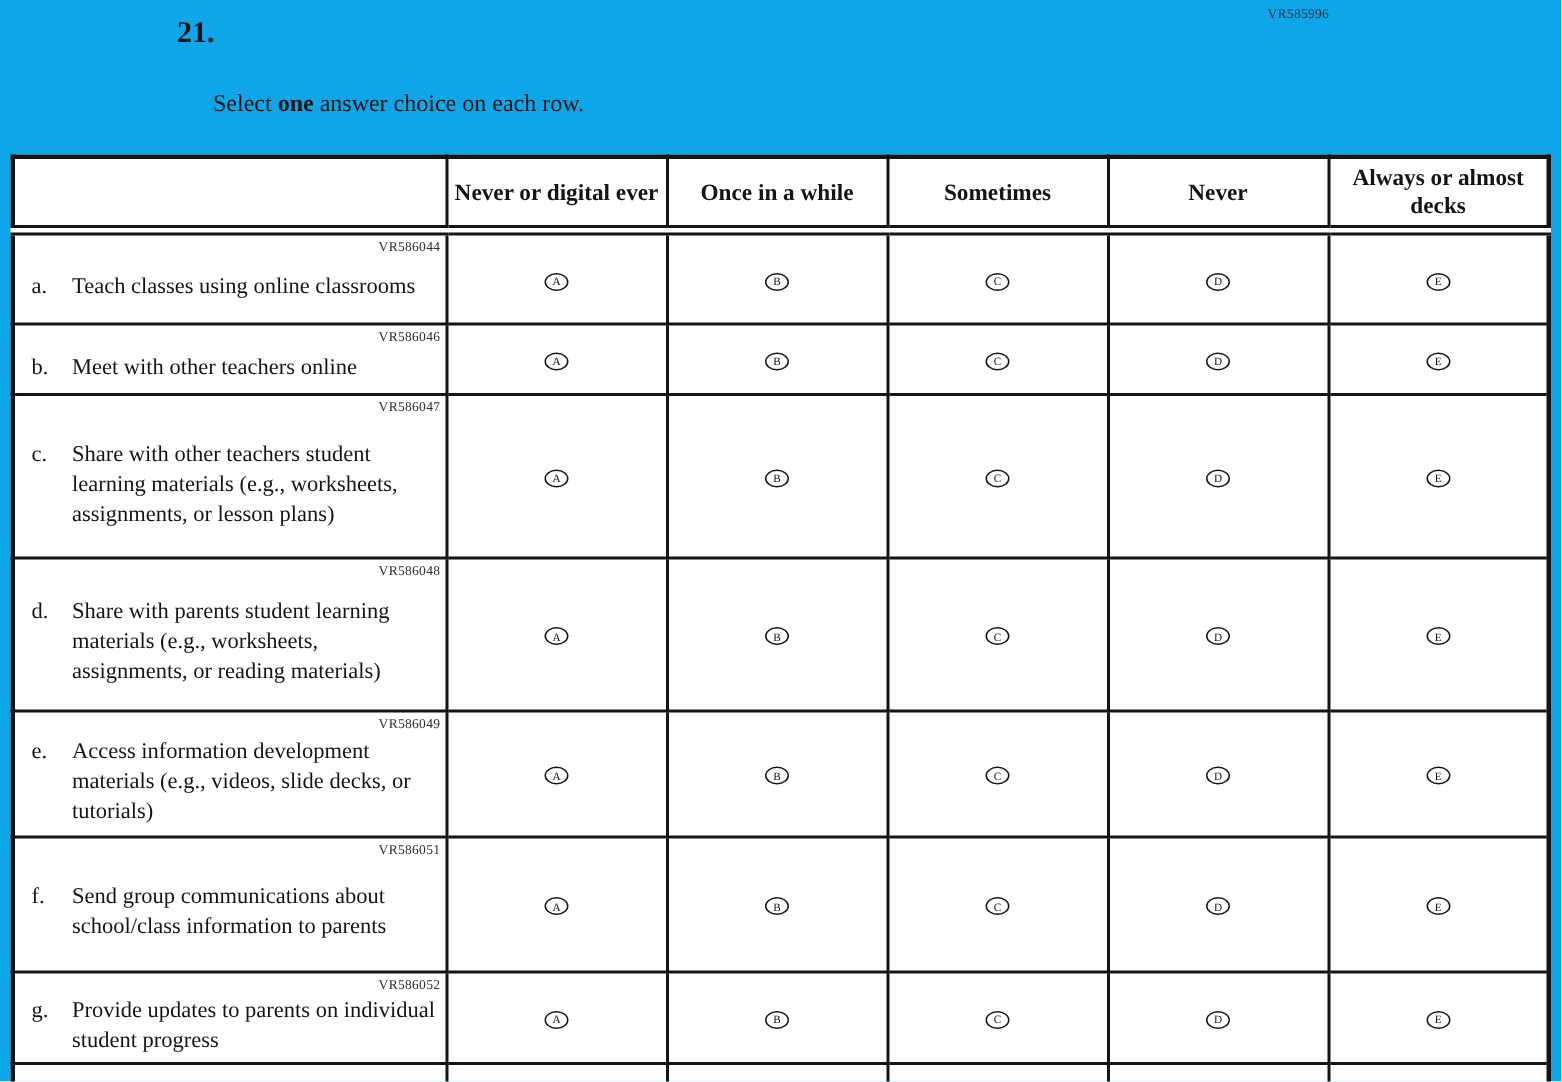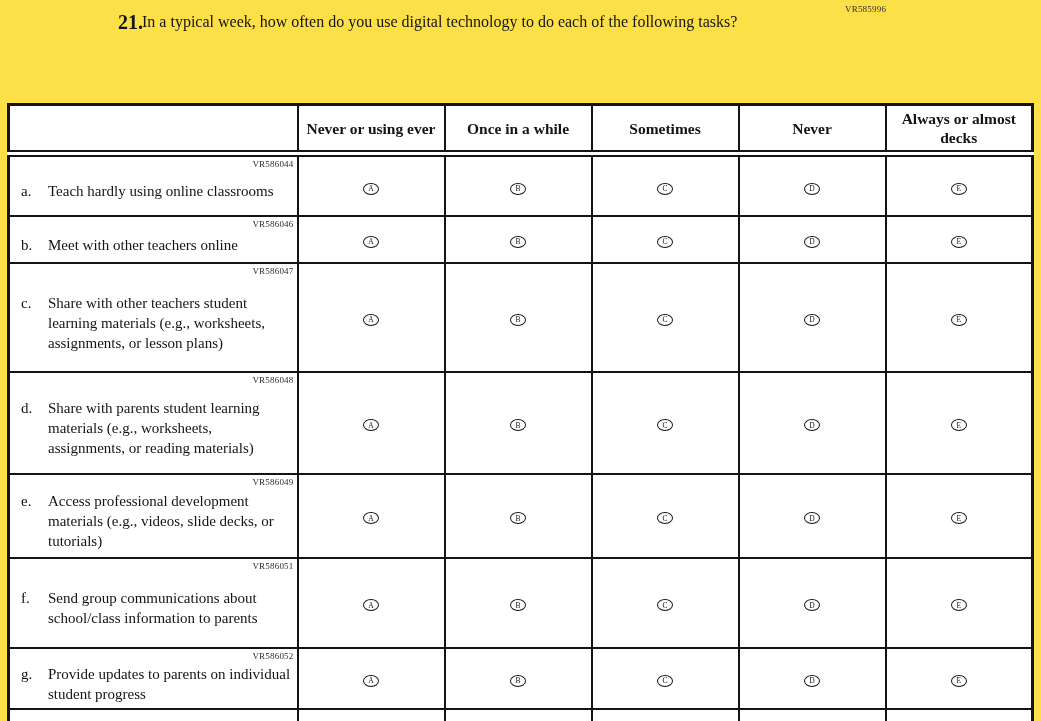--- a/index.html
+++ b/index.html
@@ -1,18 +1,18 @@
 <!DOCTYPE html>
 <html><head>
 <meta charset="utf-8">
 <style>
   * { margin:0; padding:0; box-sizing:border-box; }
   html,body { width:1041px; height:721px; background:#ffffff; overflow:hidden;
               font-family:"Liberation Serif","DejaVu Serif",serif; color:#141414; }
-  .page { position:relative; width:1041px; height:721px; background:#fde047; }
+  .page { position:relative; width:1041px; height:721px; background:#0ea5e9; }
 
   
   .page-vr { position:absolute; left:845px; top:4px; font-size:9px; color:#2f2b33; letter-spacing:.2px; }
   .q-num   { position:absolute; left:118px; top:11px; font-size:20px; font-weight:bold; }
   .q-text  { position:absolute; left:142px; top:11px; width:655px; font-size:16px; line-height:21px; }
   .q-instr { position:absolute; left:142px; top:61px; font-size:16px; }
   .q-instr .b { font-weight:bold; }
 
   
   table.grid { position:absolute; left:7px; top:103px; width:1024px;
@@ -34,50 +34,50 @@
             font-size:7.5px; line-height:1; font-family:"Liberation Serif",serif; cursor:pointer; }
 </style>
 </head>
 <body>
 
 <div class="page">
 
   <div class="page-vr">VR585996</div>
 
   <div class="q-num">21.</div>
-  <div class="q-text">In a typical week, how often do you use digital technology to do each of the following tasks?</div>
+  <div class="q-instr"><span>Select </span><span class="b">one</span><span> answer choice on each row.</span></div>
 
   <table class="grid">
     <colgroup>
       <col style="width:289px">
         <col style="width:147px">
         <col style="width:147px">
       <col style="width:147px">
         <col style="width:147px">
         <col style="width:147px">
     </colgroup>
     <thead>
       <tr style="height:48px">
         <th class="corner"></th>
-        <th>Never or using ever</th>
+        <th>Never or digital ever</th>
         <th>Once in a while</th>
         <th>Sometimes</th>
         <th>Never</th>
         <th>Always or almost decks</th>
       </tr>
     </thead>
     <tbody>
         <tr style="height: 62px;">
           <td class="label-cell" style="height: 62px;">
             <div class="cellflex">
               <div class="vr">VR586044</div>
               <div class="label-wrap">
                 <div class="row-label">
                   <span class="marker">a.</span>
-                  <span class="ltext">Teach hardly using online classrooms</span>
+                  <span class="ltext">Teach classes using online classrooms</span>
                 </div>
               </div>
             </div>
           </td>
           <td class="opt-cell"><span class="bubble">A</span></td>
           <td class="opt-cell"><span class="bubble">B</span></td>
           <td class="opt-cell"><span class="bubble">C</span></td>
           <td class="opt-cell"><span class="bubble">D</span></td>
           <td class="opt-cell"><span class="bubble">E</span></td>
         </tr>
@@ -135,21 +135,21 @@
           <td class="opt-cell"><span class="bubble">D</span></td>
           <td class="opt-cell"><span class="bubble">E</span></td>
         </tr>
         <tr style="height: 84px;">
           <td class="label-cell" style="height: 84px;">
             <div class="cellflex">
               <div class="vr">VR586049</div>
               <div class="label-wrap">
                 <div class="row-label">
                   <span class="marker">e.</span>
-                  <span class="ltext">Access professional development materials (e.g., videos, slide decks, or tutorials)</span>
+                  <span class="ltext">Access information development materials (e.g., videos, slide decks, or tutorials)</span>
                 </div>
               </div>
             </div>
           </td>
           <td class="opt-cell"><span class="bubble">A</span></td>
           <td class="opt-cell"><span class="bubble">B</span></td>
           <td class="opt-cell"><span class="bubble">C</span></td>
           <td class="opt-cell"><span class="bubble">D</span></td>
           <td class="opt-cell"><span class="bubble">E</span></td>
         </tr>

